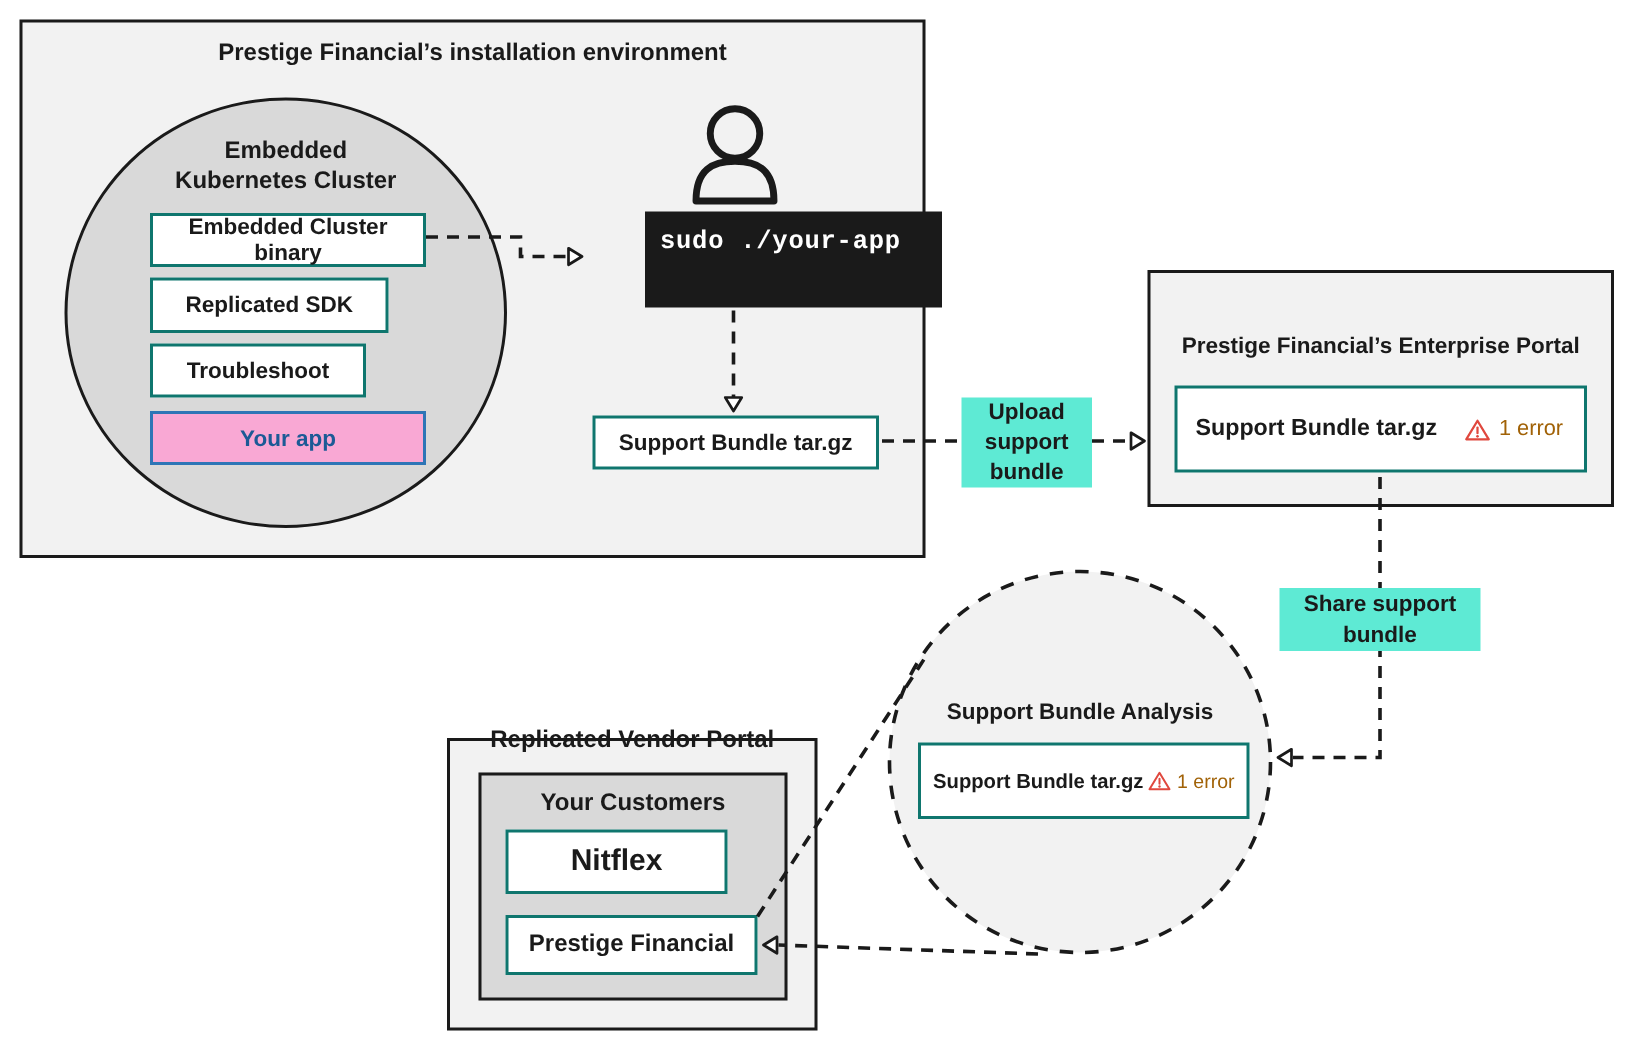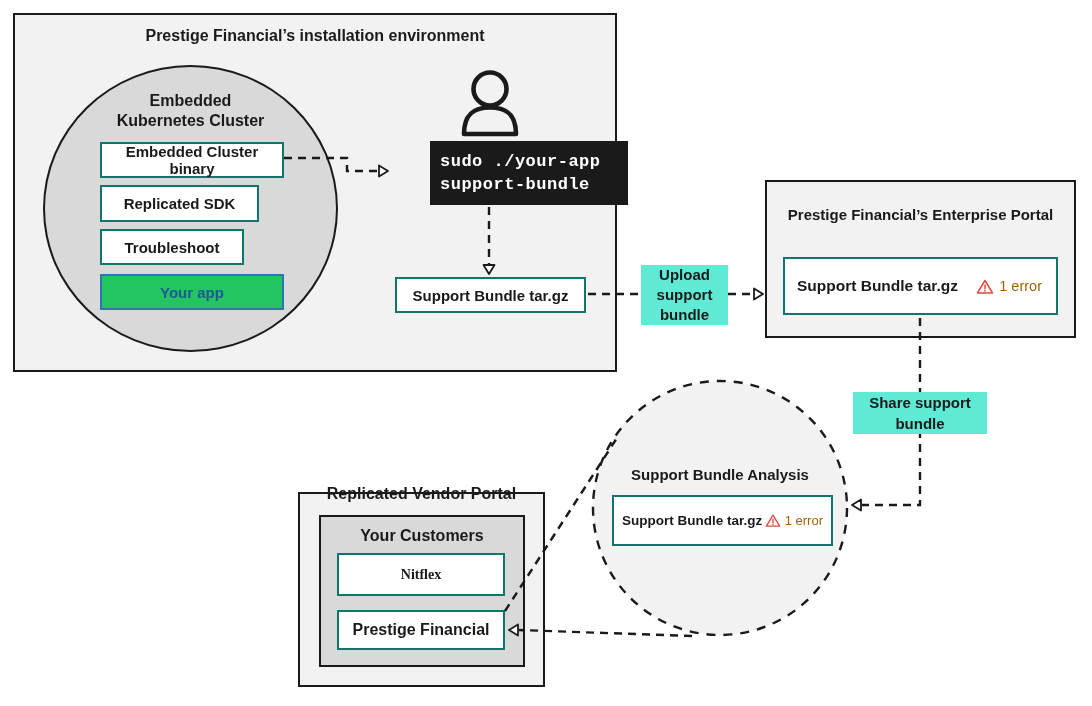--- a/index.html
+++ b/index.html
@@ -57,30 +57,29 @@
     <span style="display:block">Kubernetes Cluster</span>
   </div>
 
   <div class="abs box" style="left:100px;top:142px;width:184px;height:36px;font-size:15px;">Embedded Cluster binary</div>
 
   <div class="abs box" style="left:100px;top:185px;width:159px;height:37px;font-size:15px;">Replicated SDK</div>
 
   <div class="abs box" style="left:100px;top:229px;width:144px;height:36px;font-size:15px;">Troubleshoot</div>
 
   <div class="abs box" style="left:100px;top:274px;width:184px;height:36px;font-size:15px;
-       background:#22c55e;border-color:#2e75b6;color:#1c5a96;">Your app</div>
+       background:#f9a8d4;border-color:#2e75b6;color:#1c5a96;">Your app</div>
 
   <div class="abs terminal" style="left:390px;top:141px;width:198px;height:64px;margin-left:40px;">
     <span style="display:block">sudo ./your-app</span>
-    <span style="display:block">support-bundle</span>
   </div>
 
   <div class="abs box" style="left:395px;top:277px;width:191px;height:36px;font-size:15px;">Support Bundle tar.gz</div>
 
-  <div class="abs title" style="left:765px;top:206px;width:311px;font-size:15px;">Prestige Financial’s Enterprise Portal</div>
+  <div class="abs title" style="left:765px;top:222px;width:311px;font-size:15px;">Prestige Financial’s Enterprise Portal</div>
 
   <div class="abs box" style="left:783px;top:257px;width:275px;height:58px;font-size:15.5px;justify-content:flex-start;">
     <div class="bundle-row">
       <span>Support Bundle tar.gz</span>
       <span class="grow"></span>
       <span class="err" style="font-size:14.5px;">
         <svg width="18" height="17" viewBox="0 0 24 22">
           <path d="M12 3 L22 19.5 L2 19.5 Z" fill="none" stroke="#e0483e" stroke-width="2" stroke-linejoin="round"></path>
           <line x1="12" y1="9" x2="12" y2="14" stroke="#e0483e" stroke-width="2" stroke-linecap="round"></line>
           <circle cx="12" cy="16.8" r="1.2" fill="#e0483e"></circle>
@@ -104,21 +103,21 @@
         </svg>
         <span>1 error</span>
       </span>
     </div>
   </div>
 
   <div class="abs title" style="left:298px;top:484px;width:247px;font-size:16px;text-align:center;">Replicated Vendor Portal</div>
 
   <div class="abs title" style="left:319px;top:526px;width:206px;font-size:16px;">Your Customers</div>
 
-  <div class="abs box" style="left:337px;top:553px;width:168px;height:43px;font-size:14px;font-family:Liberation Serif, serif;">Nitflex</div>
+  <div class="abs box" style="left:337px;top:553px;width:148px;height:43px;font-size:20px;">Nitflex</div>
 
   <div class="abs box" style="left:337px;top:610px;width:168px;height:40px;font-size:16px;">Prestige Financial</div>
 
   <svg class="layer" width="1092" height="706">
     <g stroke="#1a1a1a" stroke-width="2.4" fill="none" stroke-dasharray="8 6">
       <path d="M284 158 L347 158 L347 171 L380 171"></path>
       <path d="M489 207 L489 266"></path>
       <path d="M588 294 L754 294"></path>
       <path d="M920 318 L920 505 L862 505"></path>
       <path d="M505 611 L617 438"></path>

